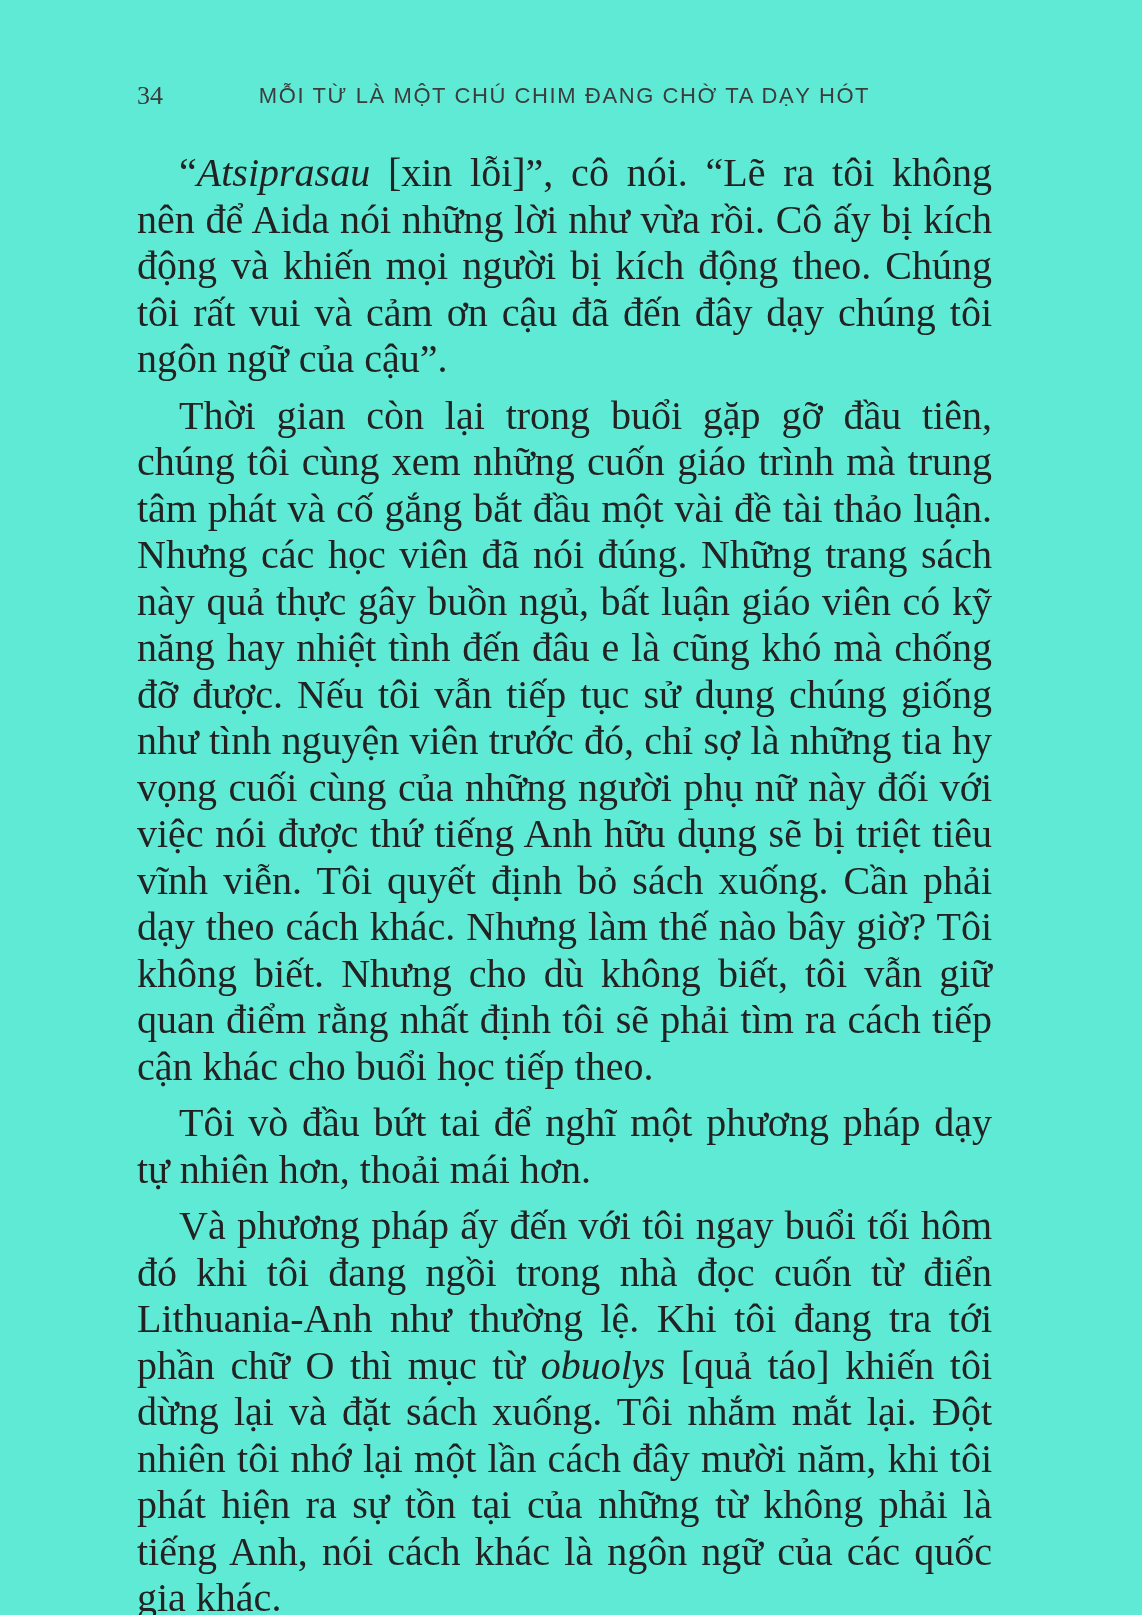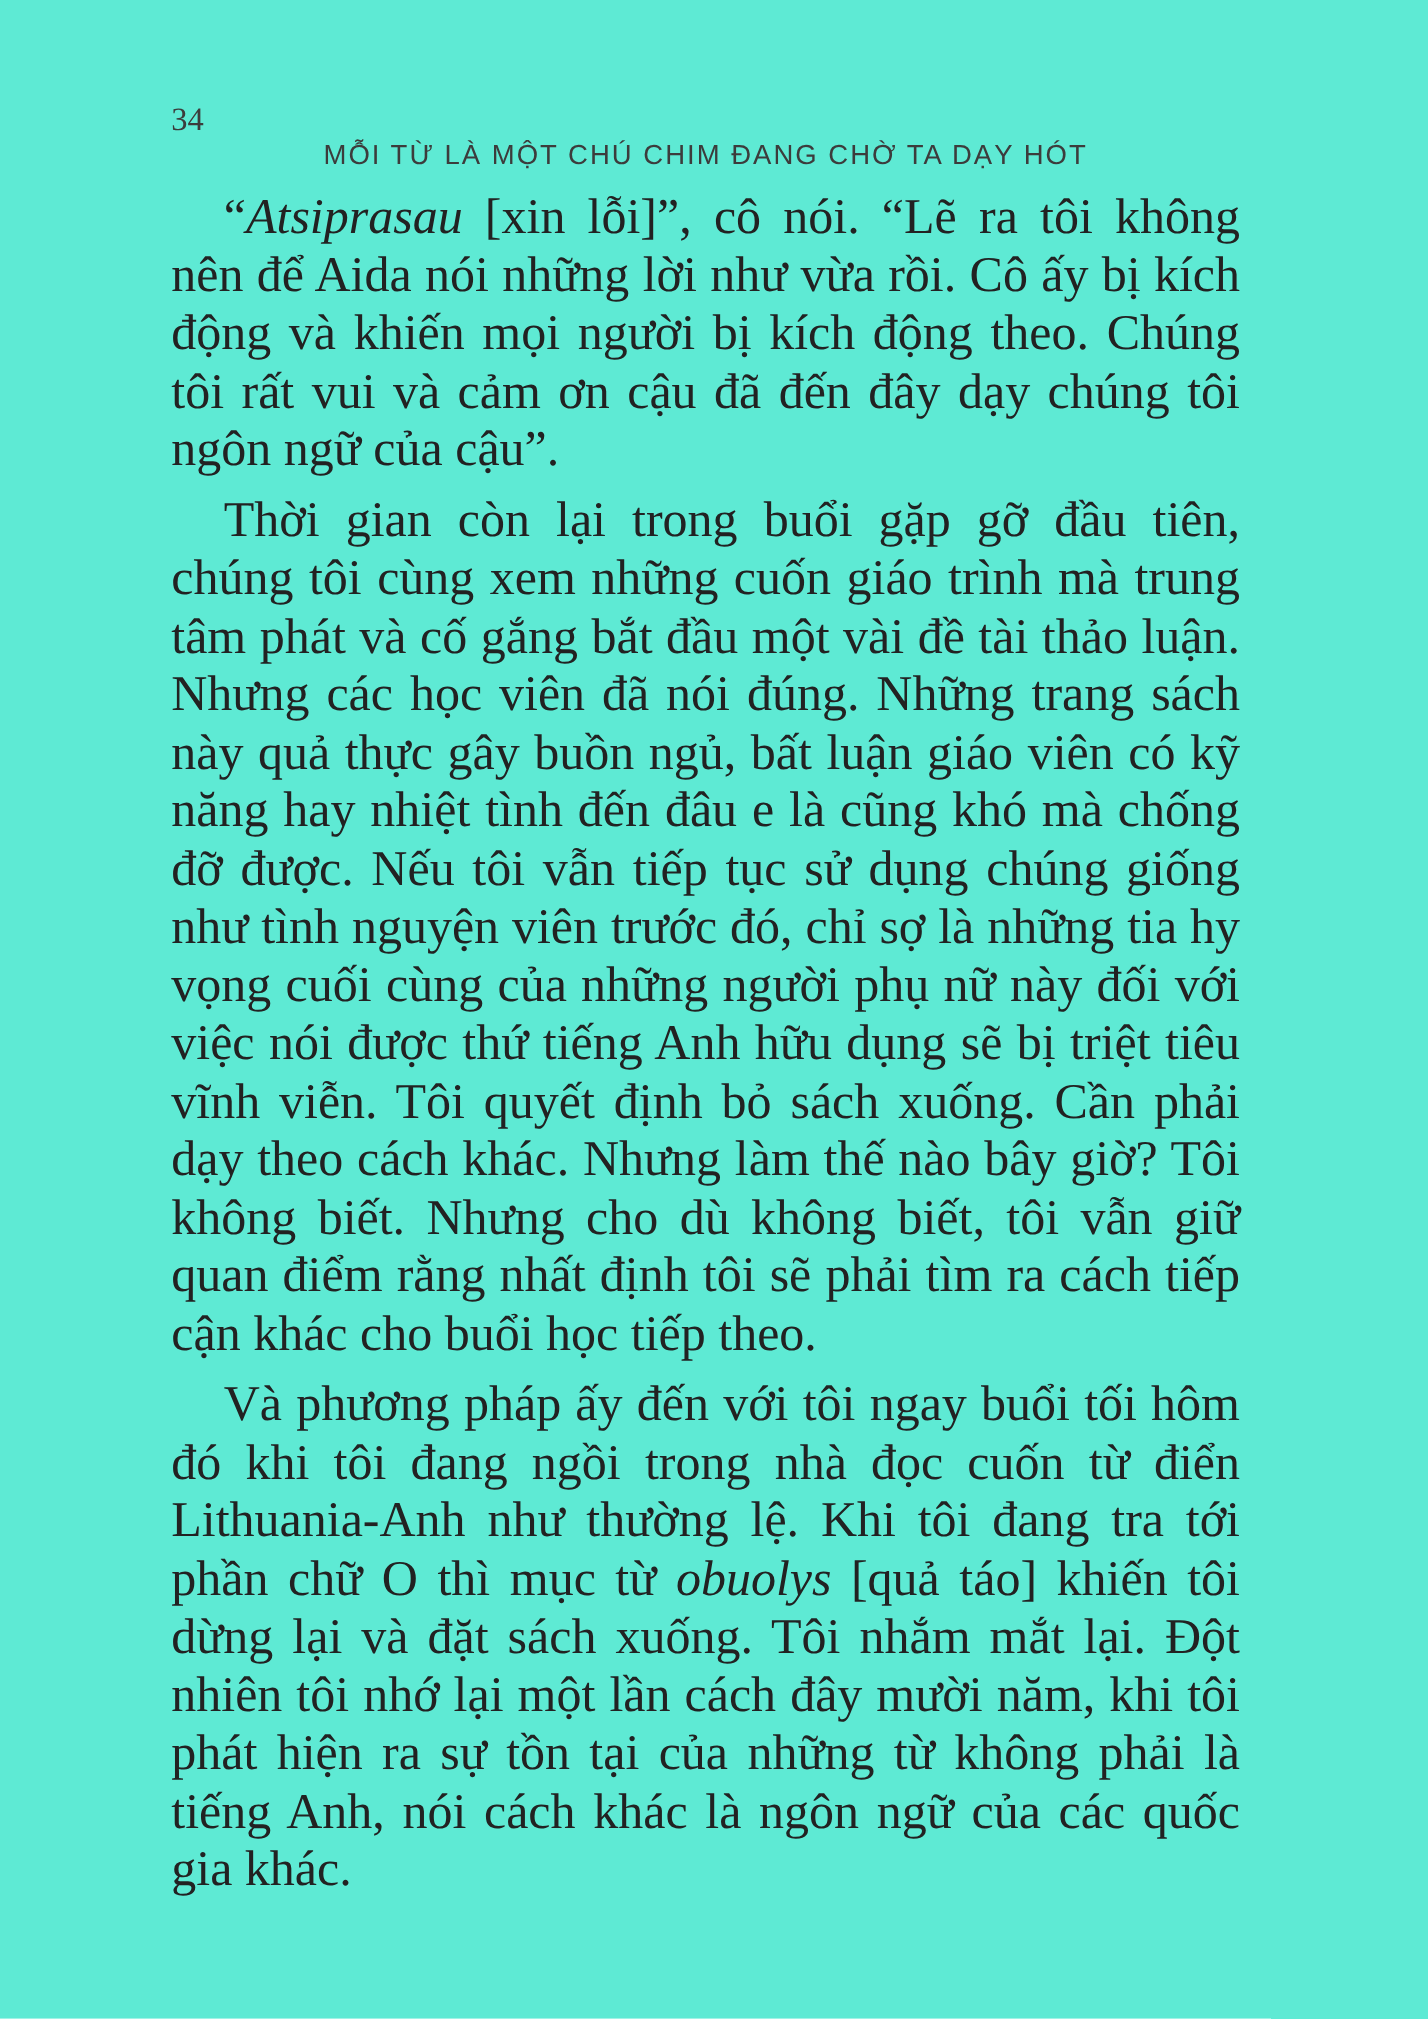--- a/index.html
+++ b/index.html
@@ -35,21 +35,20 @@
   .running-title {
     display: block;
     text-align: center;
     font-family: "Liberation Sans", "DejaVu Sans", sans-serif;
     font-size: 22px;
     line-height: 28px;
     font-weight: 400;
     letter-spacing: 1.6px;
     color: #3c3c3c;
     white-space: nowrap;
-    margin-top: 28px;
   }
   .page-body {
     position: absolute;
     top: 150px;
     left: 137px;
     width: 855px;
     font-size: 40px;
     line-height: 46.5px;
     text-align: justify;
     color: #222222;
@@ -68,15 +67,16 @@
 <div class="page">
   <header class="page-header">
     <span class="page-number">34</span>
     <span class="running-title">MỖI TỪ LÀ MỘT CHÚ CHIM ĐANG CHỜ TA DẠY HÓT</span>
   </header>
 
   <main class="page-body">
 
   <p class="para"><span>“</span><em>Atsiprasau</em><span> [xin lỗi]”, cô nói. “Lẽ ra tôi không nên để Aida nói những lời như vừa rồi. Cô ấy bị kích động và khiến mọi người bị kích động theo. Chúng tôi rất vui và cảm ơn cậu đã đến đây dạy chúng tôi ngôn ngữ của cậu”.</span></p>
       <p class="para"><span>Thời gian còn lại trong buổi gặp gỡ đầu tiên, chúng tôi cùng xem những cuốn giáo trình mà trung tâm phát và cố gắng bắt đầu một vài đề tài thảo luận. Nhưng các học viên đã nói đúng. Những trang sách này quả thực gây buồn ngủ, bất luận giáo viên có kỹ năng hay nhiệt tình đến đâu e là cũng khó mà chống đỡ được. Nếu tôi vẫn tiếp tục sử dụng chúng giống như tình nguyện viên trước đó, chỉ sợ là những tia hy vọng cuối cùng của những người phụ nữ này đối với việc nói được thứ tiếng Anh hữu dụng sẽ bị triệt tiêu vĩnh viễn. Tôi quyết định bỏ sách xuống. Cần phải dạy theo cách khác. Nhưng làm thế nào bây giờ? Tôi không biết. Nhưng cho dù không biết, tôi vẫn giữ quan điểm rằng nhất định tôi sẽ phải tìm ra cách tiếp cận khác cho buổi học tiếp theo.</span></p>
+      <p class="para"><span>Tôi vò đầu bứt tai để nghĩ một phương pháp dạy tự nhiên hơn, thoải mái hơn.</span></p>
       <p class="para"><span>Và phương pháp ấy đến với tôi ngay buổi tối hôm đó khi tôi đang ngồi trong nhà đọc cuốn từ điển Lithuania-Anh như thường lệ. Khi tôi đang tra tới phần chữ O thì mục từ </span><em>obuolys</em><span> [quả táo] khiến tôi dừng lại và đặt sách xuống. Tôi nhắm mắt lại. Đột nhiên tôi nhớ lại một lần cách đây mười năm, khi tôi phát hiện ra sự tồn tại của những từ không phải là tiếng Anh, nói cách khác là ngôn ngữ của các quốc gia khác.</span></p>
     </main>
 </div>
 
 </body></html>

